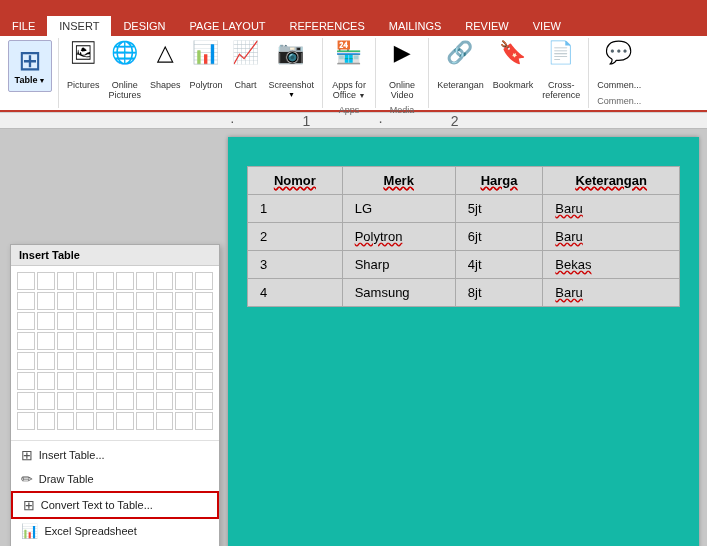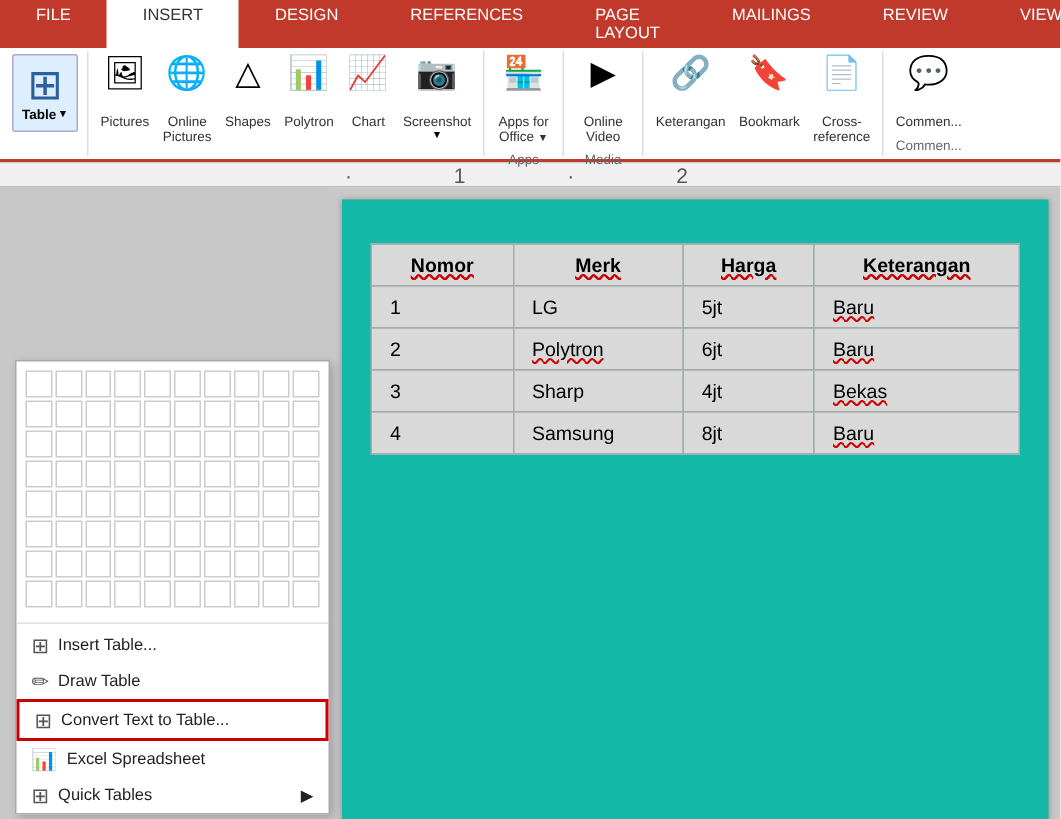--- a/index.html
+++ b/index.html
@@ -2,25 +2,26 @@
 <html><head>
   <meta charset="utf-8">
   <style>
     * { box-sizing: border-box; margin: 0; padding: 0; }
     body { font-family: 'Segoe UI', Arial, sans-serif; font-size: 12px; background: #f0f0f0; overflow: hidden; }
 
     
     .ribbon { background: #fff; border-bottom: 1px solid #d0d0d0; }
     .ribbon-tabs { display: flex; background: #c0392b; }
     .ribbon-tab {
-      padding: 4px 24px;
+      padding: 4px 12px;
       color: #fff;
       font-size: 11px;
       cursor: pointer;
       background: transparent;
+      margin-top: 16px;
     }
     .ribbon-tab.active { background: #fff; color: #333; }
 
     .ribbon-content { display: flex; padding: 4px 2px 0; background: #fff; align-items: flex-end; border-bottom: 2px solid #c0392b; }
     .ribbon-item { display: flex; flex-direction: column; align-items: center; cursor: pointer; padding: 2px 4px; min-width: 36px; border-radius: 2px; }
     .ribbon-item.active-btn { background: #ddeeff; border: 1px solid #aac; }
     .ribbon-item .icon { font-size: 22px; line-height: 1; }
     .ribbon-item .label { font-size: 9px; color: #333; margin-top: 17px; text-align: center; line-height: 1.1; }
     .ribbon-item.big { min-width: 44px; }
     .ribbon-group-label { font-size: 9px; color: #666; text-align: center; padding: 2px 0; }
@@ -85,22 +86,22 @@
     .ruler-area { background: #f0f0f0; height: 16px; display: flex; align-items: center; font-size: 9px; color: #666; padding-left: 230px; border-bottom: 1px solid #bbb; }
   </style>
 </head>
 <body>
 
 <div class="ribbon">
   <div class="ribbon-tabs">
     <div class="ribbon-tab">FILE</div>
     <div class="ribbon-tab active">INSERT</div>
     <div class="ribbon-tab">DESIGN</div>
+    <div class="ribbon-tab">PAGE LAYOUT</div>
     <div class="ribbon-tab">REFERENCES</div>
-    <div class="ribbon-tab">PAGE LAYOUT</div>
     <div class="ribbon-tab">MAILINGS</div>
     <div class="ribbon-tab">REVIEW</div>
     <div class="ribbon-tab">VIEW</div>
   </div>
 
   <div class="ribbon-content" style="height:76px; align-items:flex-start; padding-top:2px;">
 
     <div style="display:flex;flex-direction:column;align-items:center;border-right:1px solid #ddd;padding:2px 6px; height:70px; justify-content:space-between;">
       <div class="ribbon-item active-btn big" style="flex-direction:column;align-items:center;height:52px;justify-content:center;">
         <span class="icon" style="font-size:28px;color:#2c5f9e;">⊞</span>
@@ -230,20 +231,21 @@
           <td>Samsung</td>
           <td>8jt</td>
           <td><span class="red-underline">Baru</span></td>
         </tr>
       </tbody>
     </table>
   </div>
 
   <div class="dropdown-menu">
 
+    <div style="background:#e8e8e8;padding:4px 8px;font-size:11px;font-weight:bold;border-bottom:1px solid #ccc;">Insert Table</div>
 
     <div class="grid-area">
       <div class="grid-row">
         <div class="grid-cell"></div>
         <div class="grid-cell"></div>
         <div class="grid-cell"></div>
         <div class="grid-cell"></div>
         <div class="grid-cell"></div>
         <div class="grid-cell"></div>
         <div class="grid-cell"></div>

